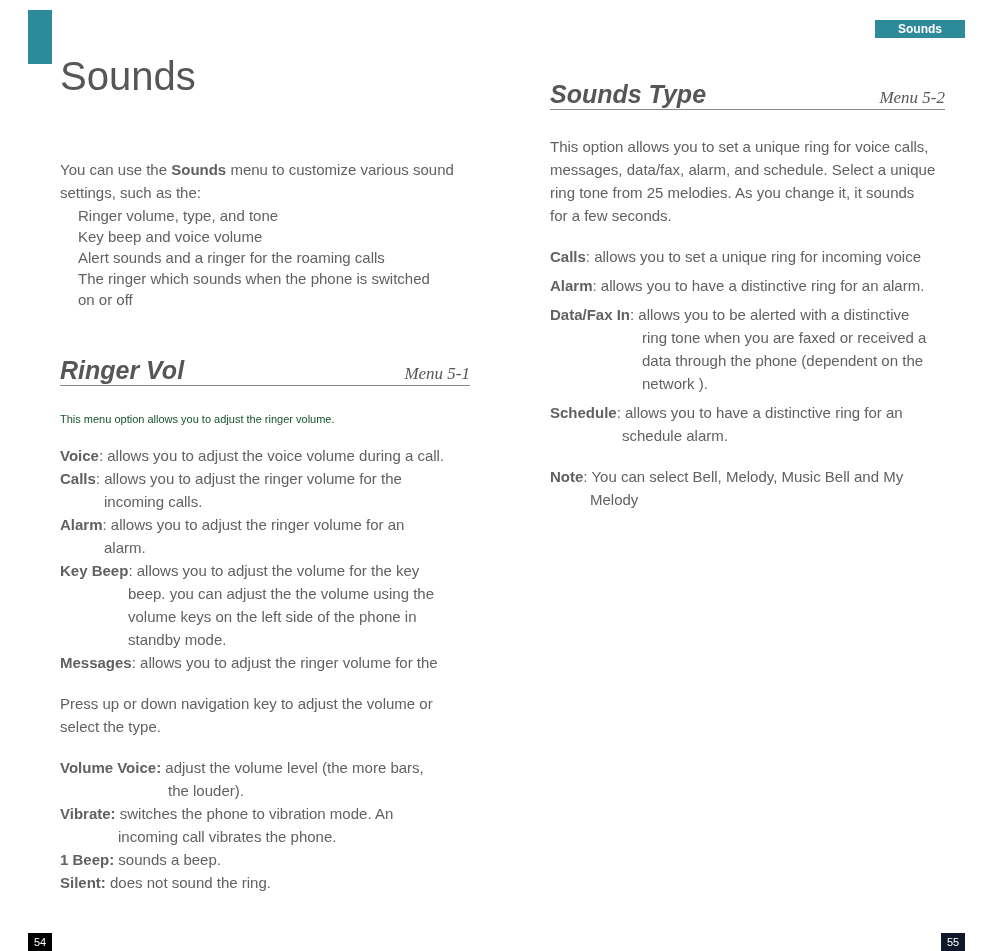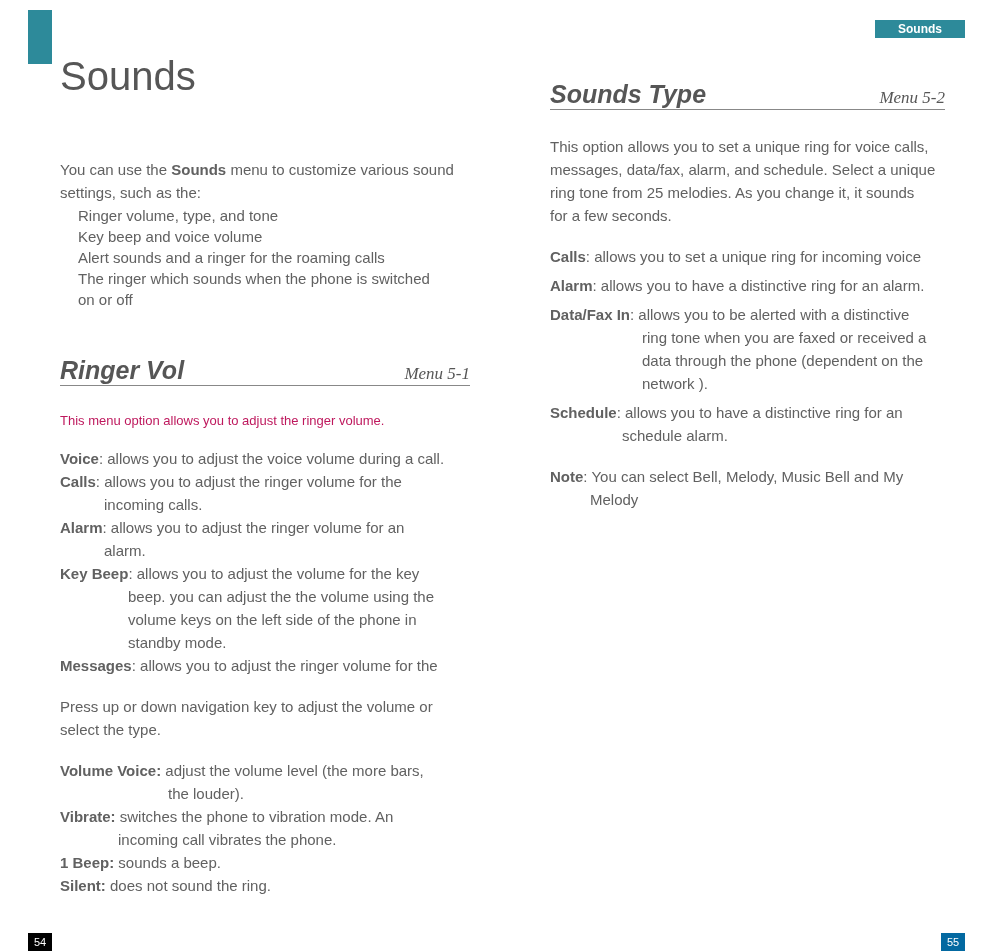--- a/index.html
+++ b/index.html
@@ -44,21 +44,21 @@
       font-size: 11px;
       text-align: center;
       line-height: 18px;
     }
     .page-num-right {
       position: absolute;
       bottom: 0;
       right: 28px;
       width: 24px;
       height: 18px;
-      background: #0369a1;
+      background: #0f172a;
       color: #fff;
       font-size: 11px;
       text-align: center;
       line-height: 18px;
     }
     .col-left {
       position: absolute;
       left: 60px;
       top: 54px;
       width: 410px;
@@ -102,23 +102,23 @@
       font-style: italic;
       color: #565656;
     }
     .menu-num {
       font-size: 17px;
       font-style: italic;
       color: #565656;
       font-family: Georgia, 'Times New Roman', serif;
     }
     .body-para {
-      font-size: 13px;
-      line-height: 1.4;
-      color: #be185d;
+      font-size: 11px;
+      line-height: 1.4;
+      color: #14532d;
       margin-bottom: 18px;
     }
     .def-block {
       font-size: 15px;
       line-height: 1.4;
       color: #616161;
       margin-bottom: 2px;
     }
     .def-block b { font-weight: bold; }
     .def-indent { padding-left: 44px; }

